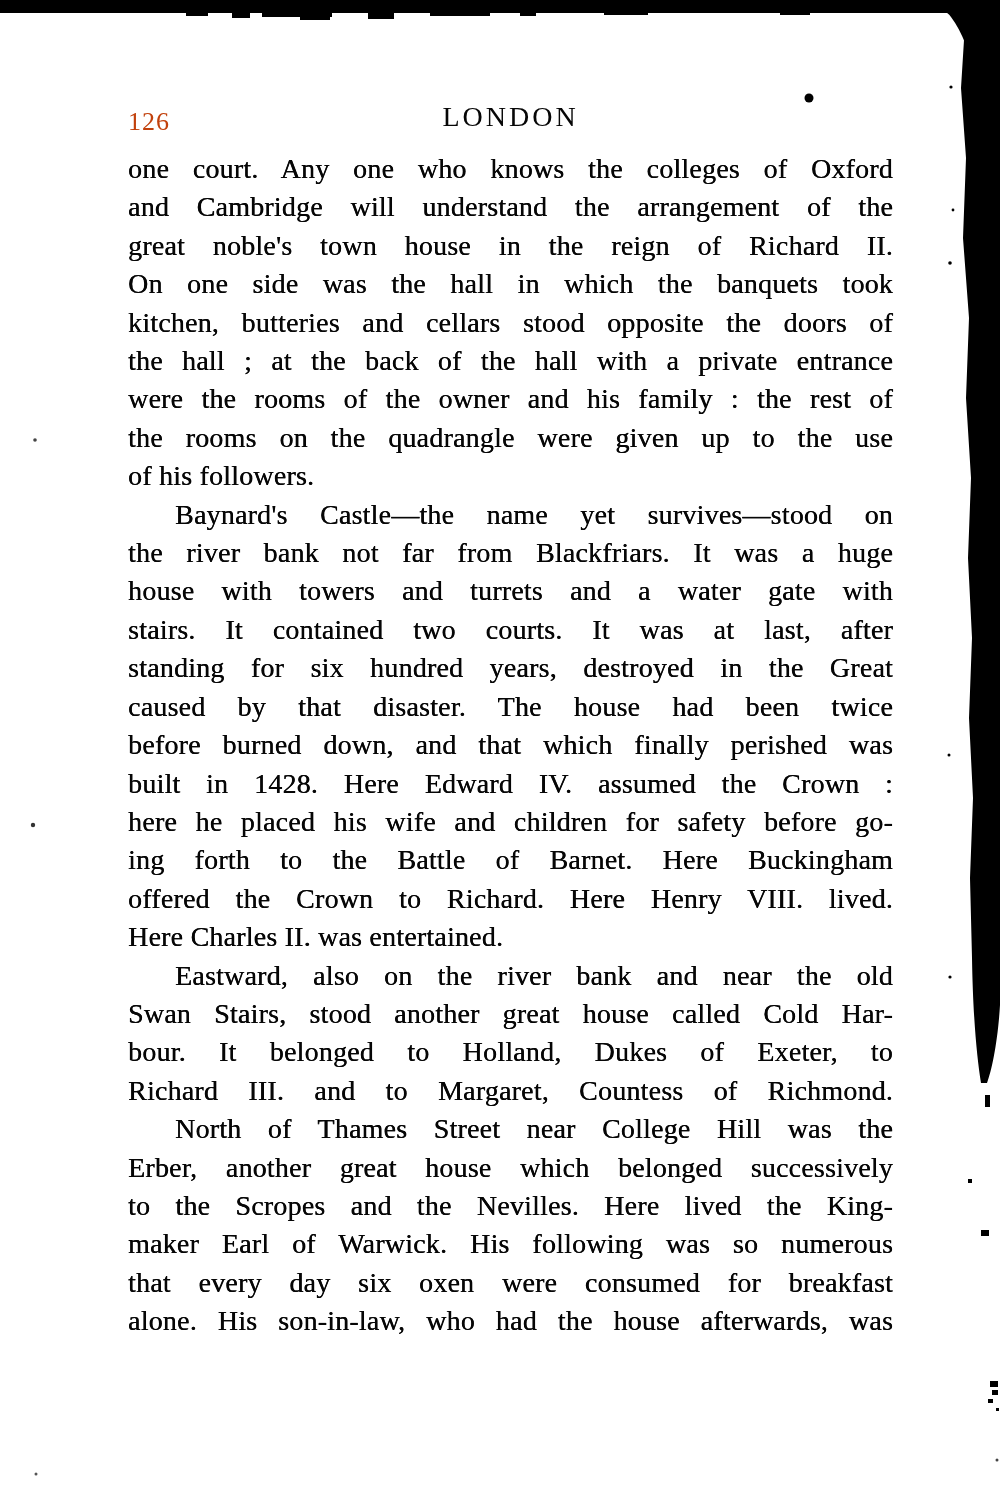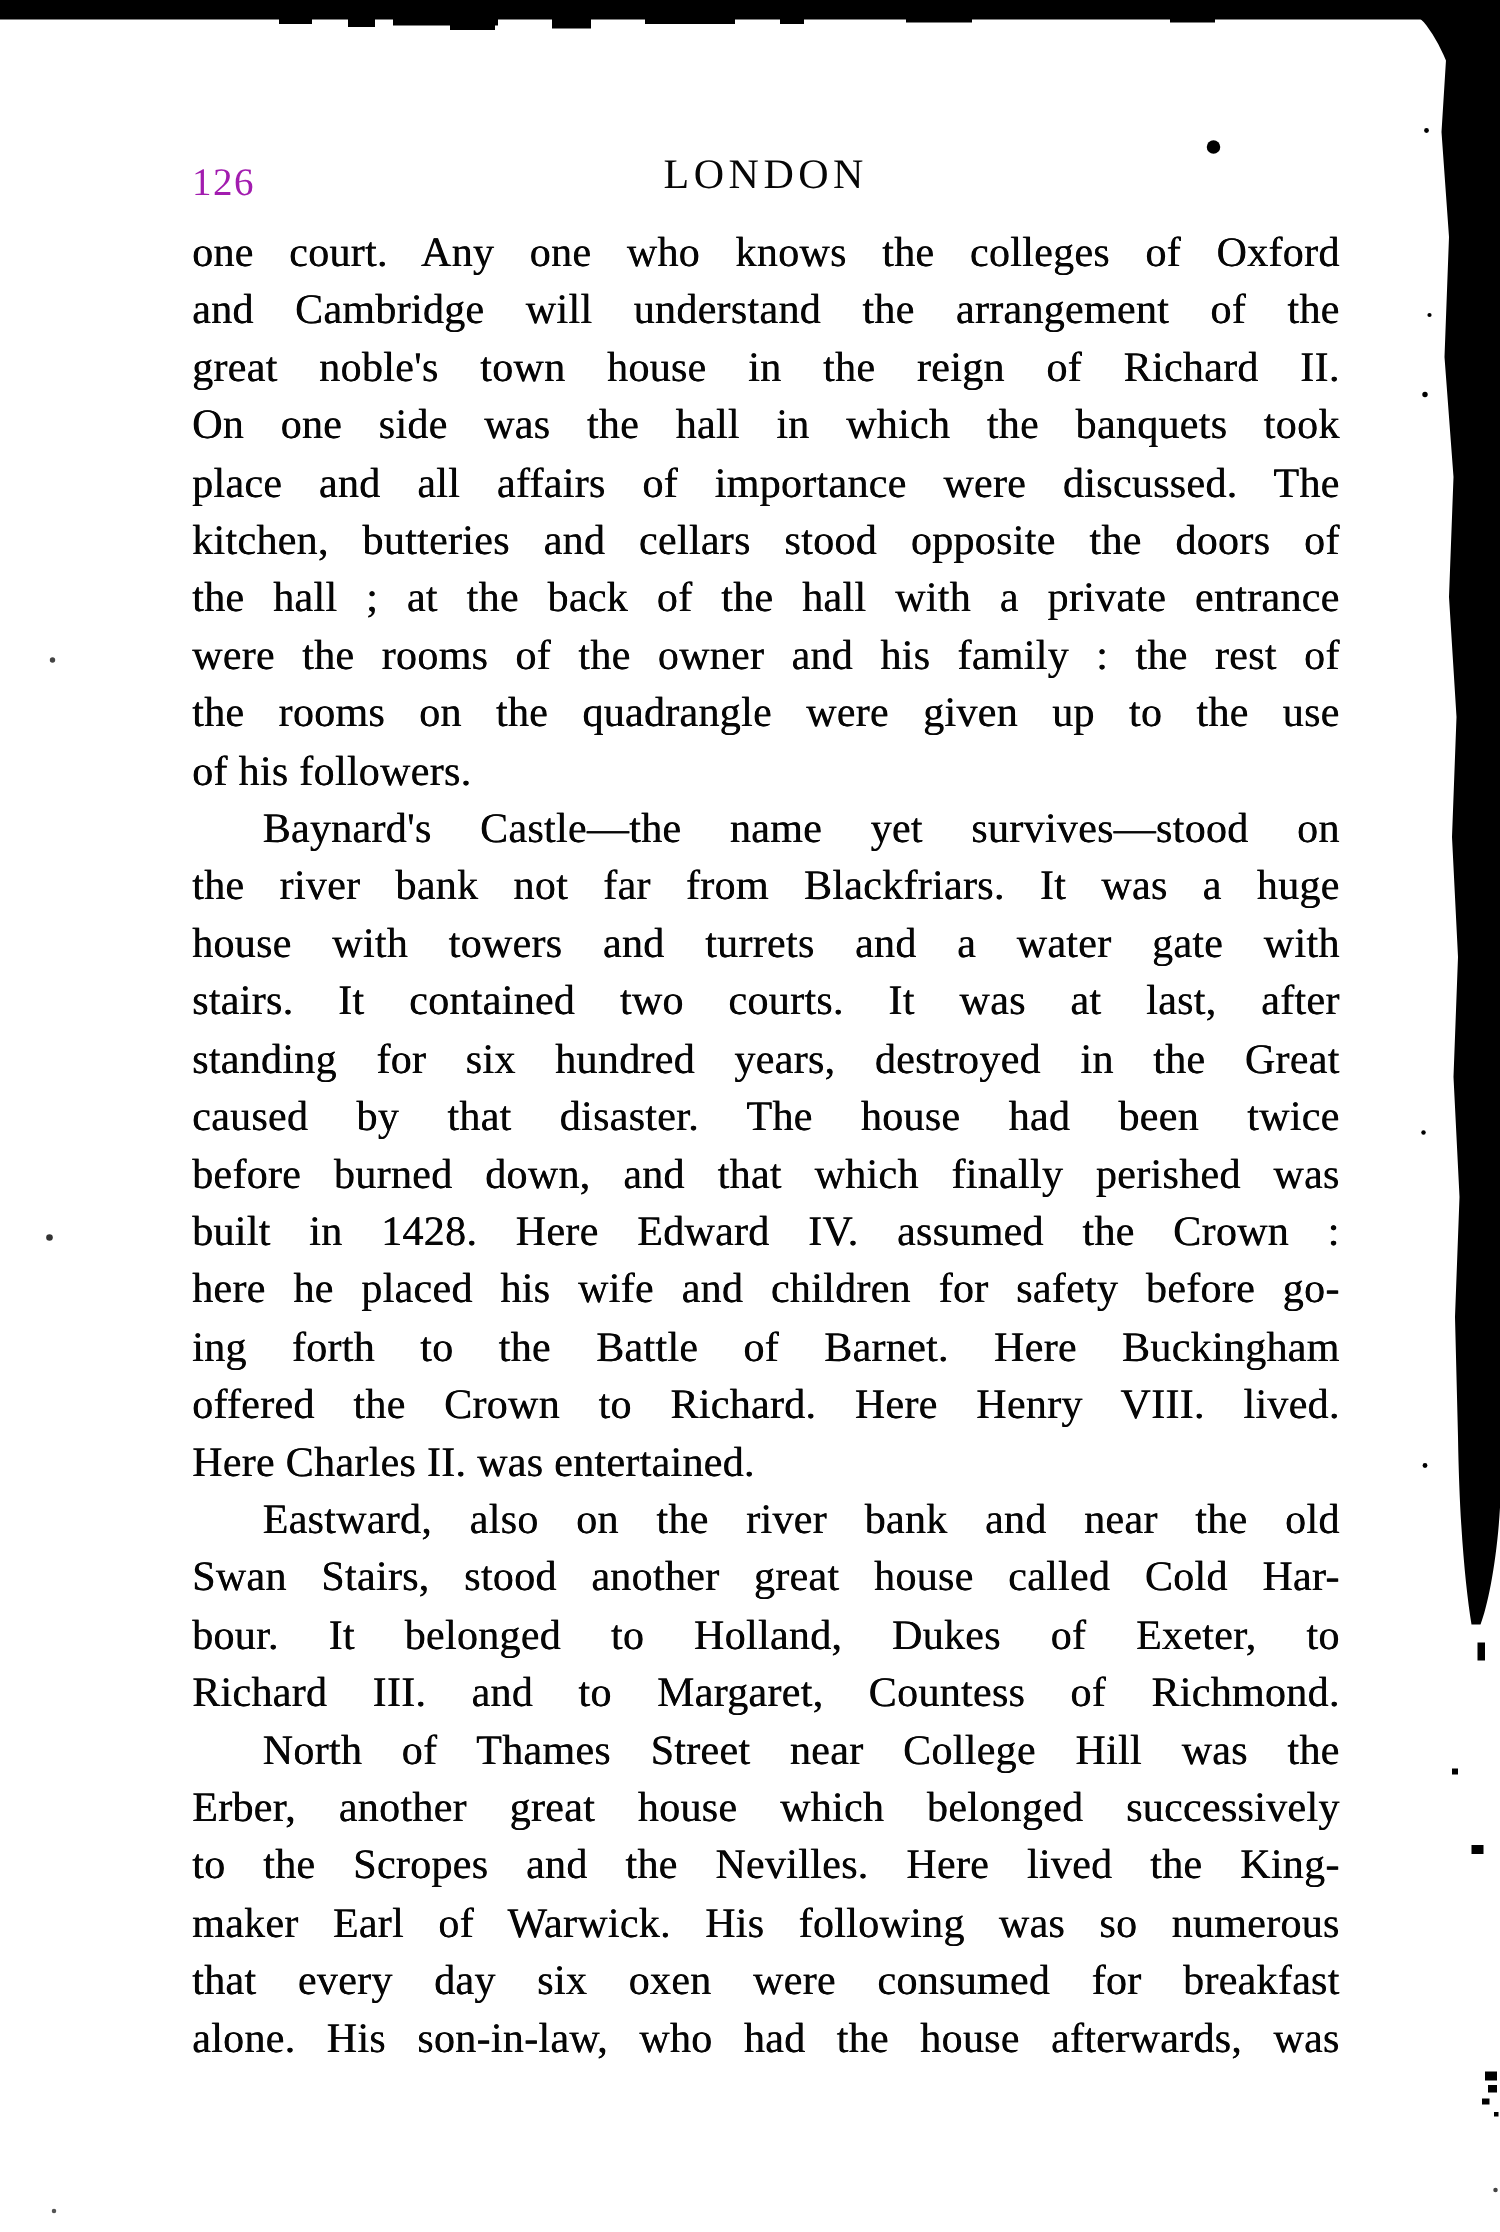--- a/index.html
+++ b/index.html
@@ -32,21 +32,21 @@
     left: 128px;
     width: 765px;
     height: 40px;
   }
   .page-number {
     position: absolute;
     left: 0;
     top: 6px;
     font-size: 26px;
     letter-spacing: 1px;
-    color: #a21caf;
+    color: #c2410c;
   }
   .running-title {
     display: block;
     text-align: center;
     font-size: 28px;
     letter-spacing: 3px;
     color: #060606;
   }
   .text-block {
     position: absolute;
@@ -122,21 +122,20 @@
   <header class="page-header">
     <span class="page-number">126</span>
     <span class="running-title">LONDON</span>
   </header>
 
   <main class="text-block" id="text-block">
       <div class="line">one court.  Any one who knows the colleges of Oxford</div>
       <div class="line">and Cambridge will understand the arrangement of the</div>
       <div class="line">great noble's town house in the reign of Richard II.</div>
       <div class="line">On one side was the hall in which the banquets took</div>
-      <div class="line">place and all affairs of importance were discussed.  The</div>
       <div class="line">kitchen, butteries and cellars stood opposite the doors of</div>
       <div class="line">the hall ; at the back of the hall with a private entrance</div>
       <div class="line">were the rooms of the owner and his family :  the rest of</div>
       <div class="line">the rooms on the quadrangle  were  given  up  to  the use</div>
       <div class="line last">of his followers.</div>
       <div class="line indent">Baynard's Castle—the name yet survives—stood on</div>
       <div class="line">the river bank not far from Blackfriars.  It was a huge</div>
       <div class="line">house with towers and turrets and a water gate with</div>
       <div class="line">stairs.  It contained two courts.  It was at last, after</div>
       <div class="line">standing for six hundred years, destroyed in the Great</div>

